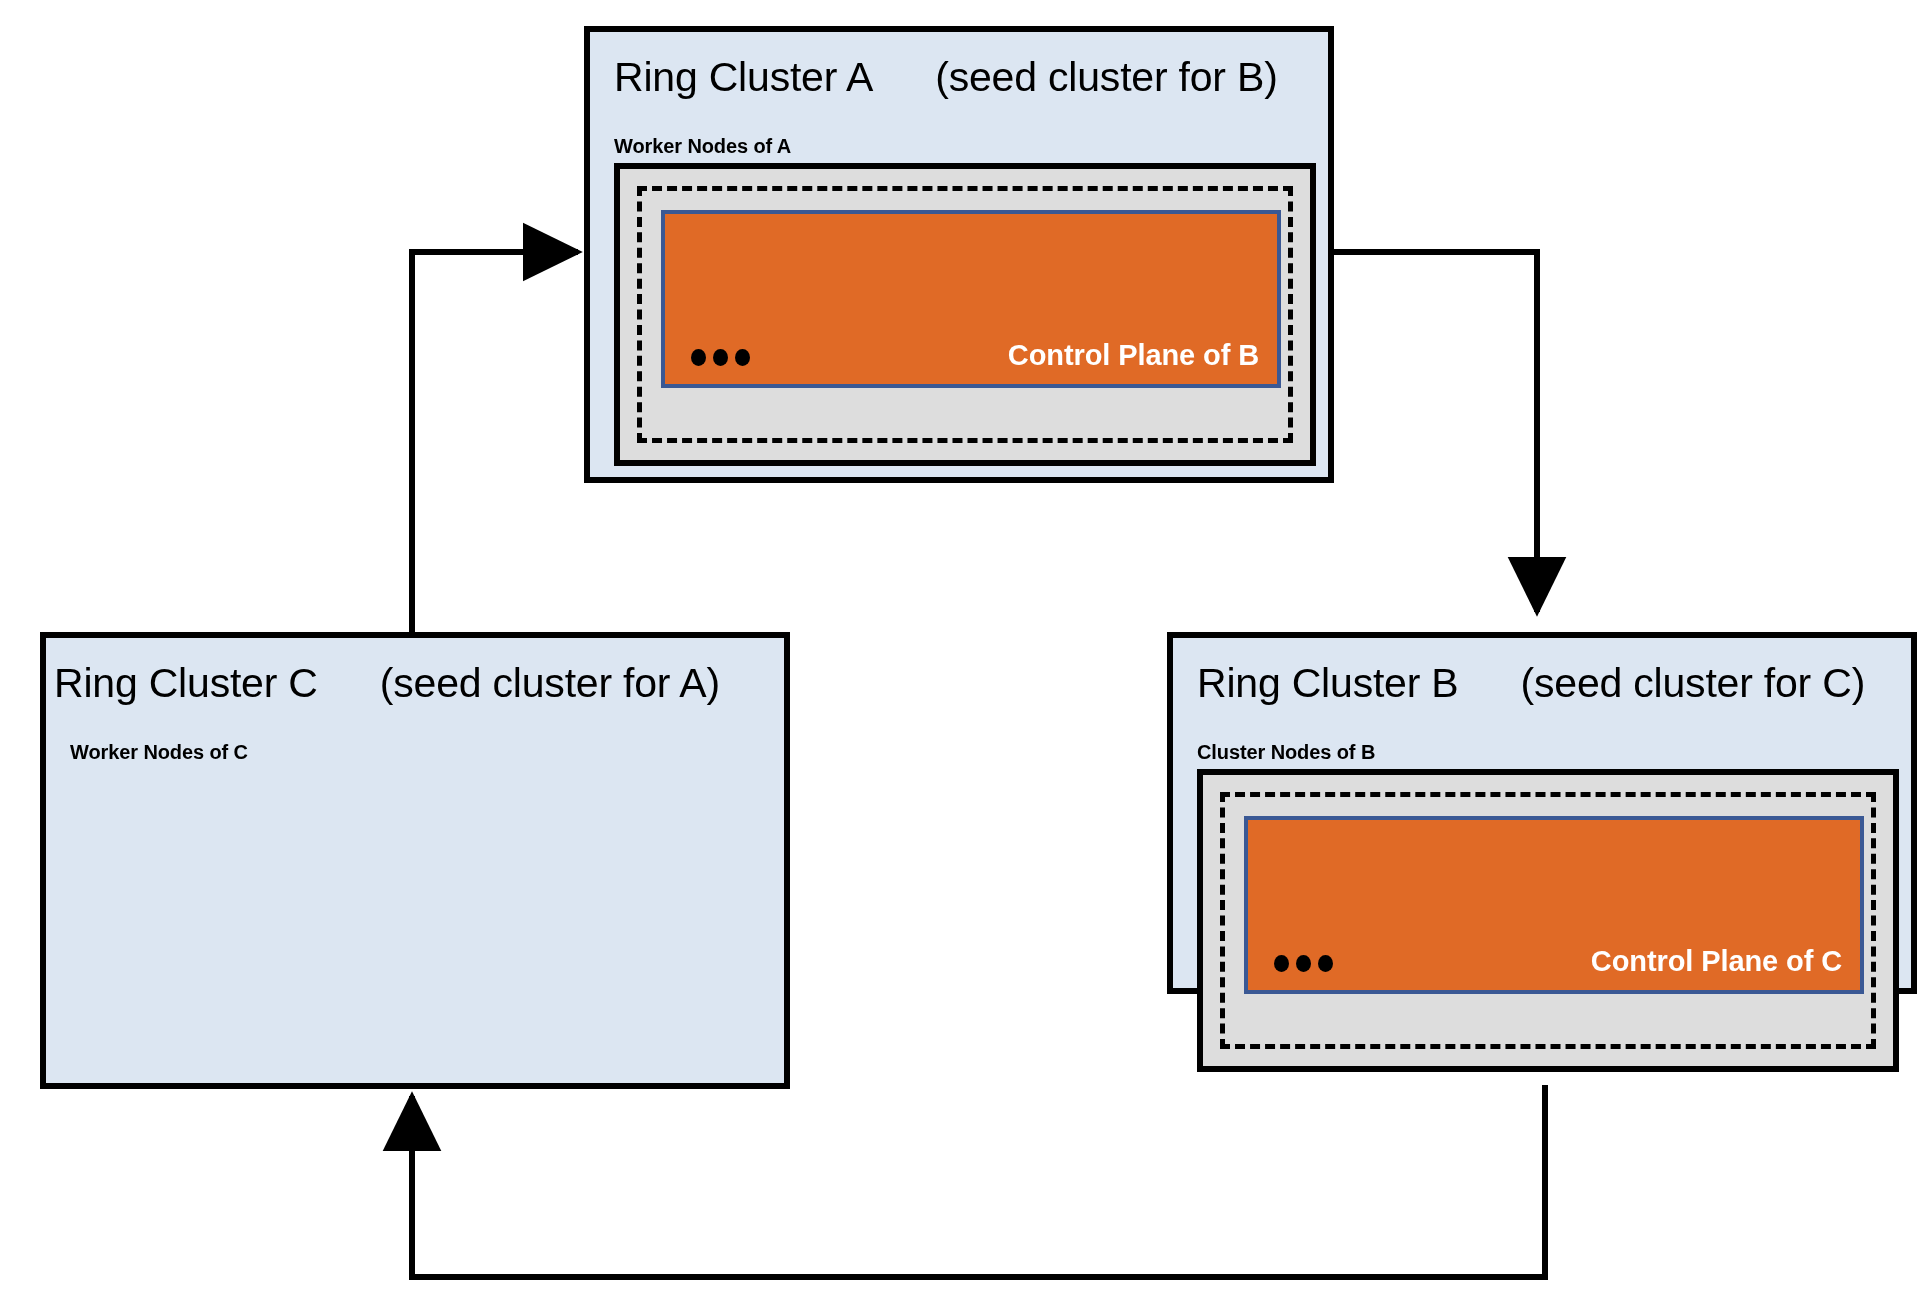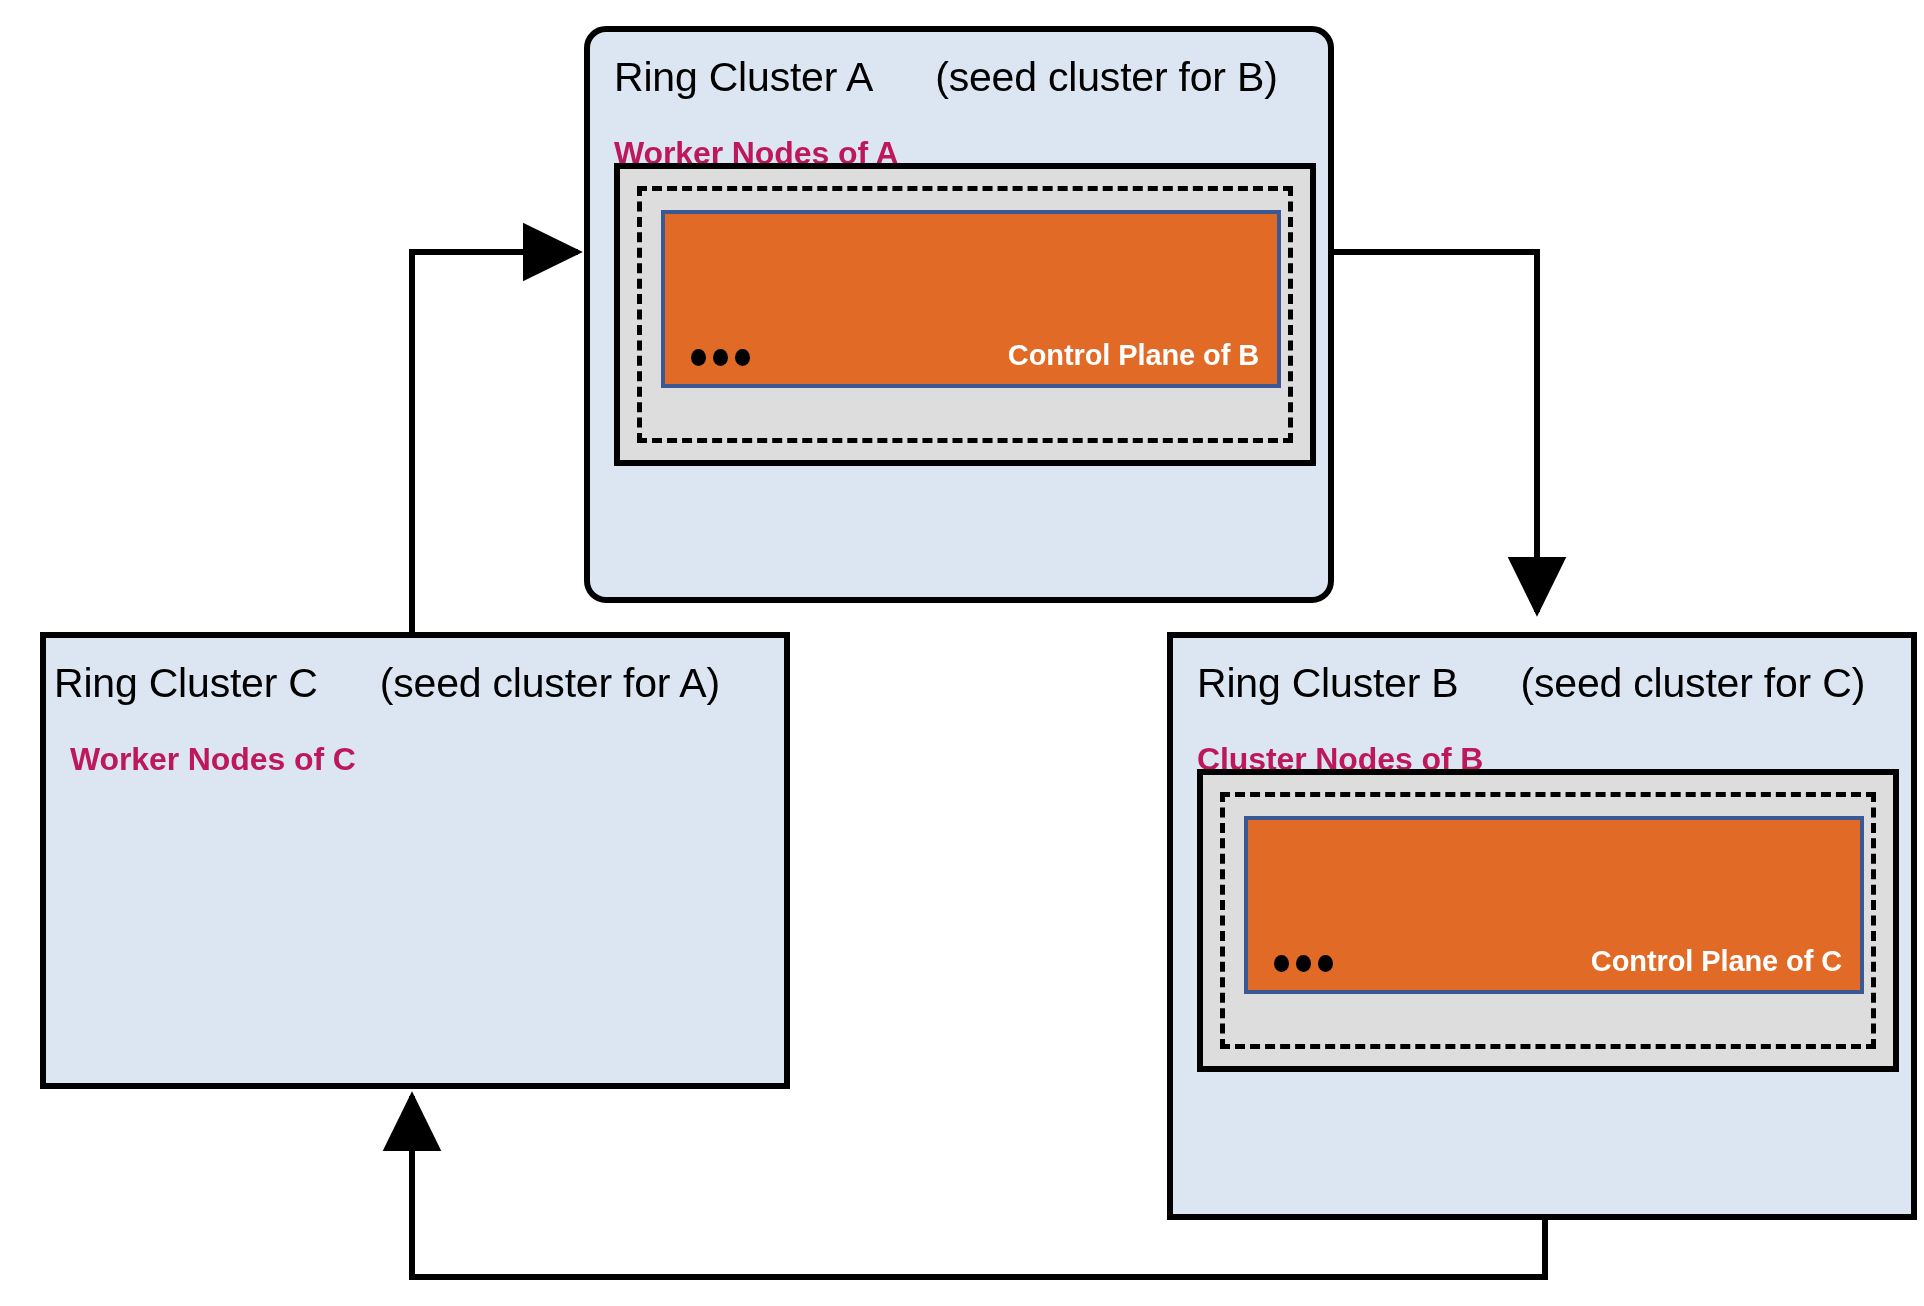--- a/index.html
+++ b/index.html
@@ -34,22 +34,22 @@
     color: #000000;
     font-size: 41px;
     font-weight: 400;
     letter-spacing: -0.2px;
   }
   .cluster-title .ct-name { display: inline-block; }
   .cluster-title .ct-seed { display: inline-block; margin-left: 62px; }
   .worker-label {
     position: absolute;
     white-space: nowrap;
-    color: #be185d;
-    font-size: 32px;
+    color: #000000;
+    font-size: 20px;
     font-weight: bold;
     letter-spacing: -0.1px;
   }
   
   .worker-box {
     position: absolute;
     box-sizing: border-box;
     background: #dddddd;
     border: 6px solid #000000;
   }
@@ -114,21 +114,21 @@
       </marker>
     </defs>
 
     <path d="M1334,252 L1537,252 L1537,612" fill="none" stroke="#000000" stroke-width="6" stroke-linecap="butt" stroke-linejoin="miter" marker-end="url(#ah)"></path>
 
     <path d="M1545,1085 L1545,1277 L412,1277 L412,1096" fill="none" stroke="#000000" stroke-width="6" stroke-linecap="butt" stroke-linejoin="miter" marker-end="url(#ah)"></path>
 
     <path d="M412,632 L412,252 L578,252" fill="none" stroke="#000000" stroke-width="6" stroke-linecap="butt" stroke-linejoin="miter" marker-end="url(#ah)"></path>
   </svg>
 
-  <div class="cluster" style="left:584px; top:26px; width:750px; height:577px;border-radius:22px;">
+  <div class="cluster" style="left:584px; top:26px; width:750px; height:457px;">
 
     <div class="cluster-title" style="left:24px; top:22px;">
       <span class="ct-name">Ring Cluster A</span>
       <span class="ct-seed">(seed cluster for B)</span>
     </div>
 
     <div class="worker-label" style="left:24px; top:103px;">Worker Nodes of A</div>
 
     <div class="worker-box" style="left:24px; top:131px; width:702px; height:303px;">
 
@@ -151,21 +151,21 @@
 
     <div class="cluster-title" style="left:8px; top:22px;">
       <span class="ct-name">Ring Cluster C</span>
       <span class="ct-seed">(seed cluster for A)</span>
     </div>
 
     <div class="worker-label" style="left:24px; top:103px;">Worker Nodes of C</div>
 
   </div>
 
-  <div class="cluster" style="left:1167px; top:632px; width:750px; height:588px;padding-left:24px;">
+  <div class="cluster" style="left:1167px; top:632px; width:750px; height:362px;padding-left:24px;">
 
     <div class="cluster-title" style="left:24px; top:22px;">
       <span class="ct-name">Ring Cluster B</span>
       <span class="ct-seed">(seed cluster for C)</span>
     </div>
 
     <div class="worker-label" style="left:24px; top:103px;">Cluster Nodes of B</div>
 
     <div class="worker-box" style="left:24px; top:131px; width:702px; height:303px;">
 

